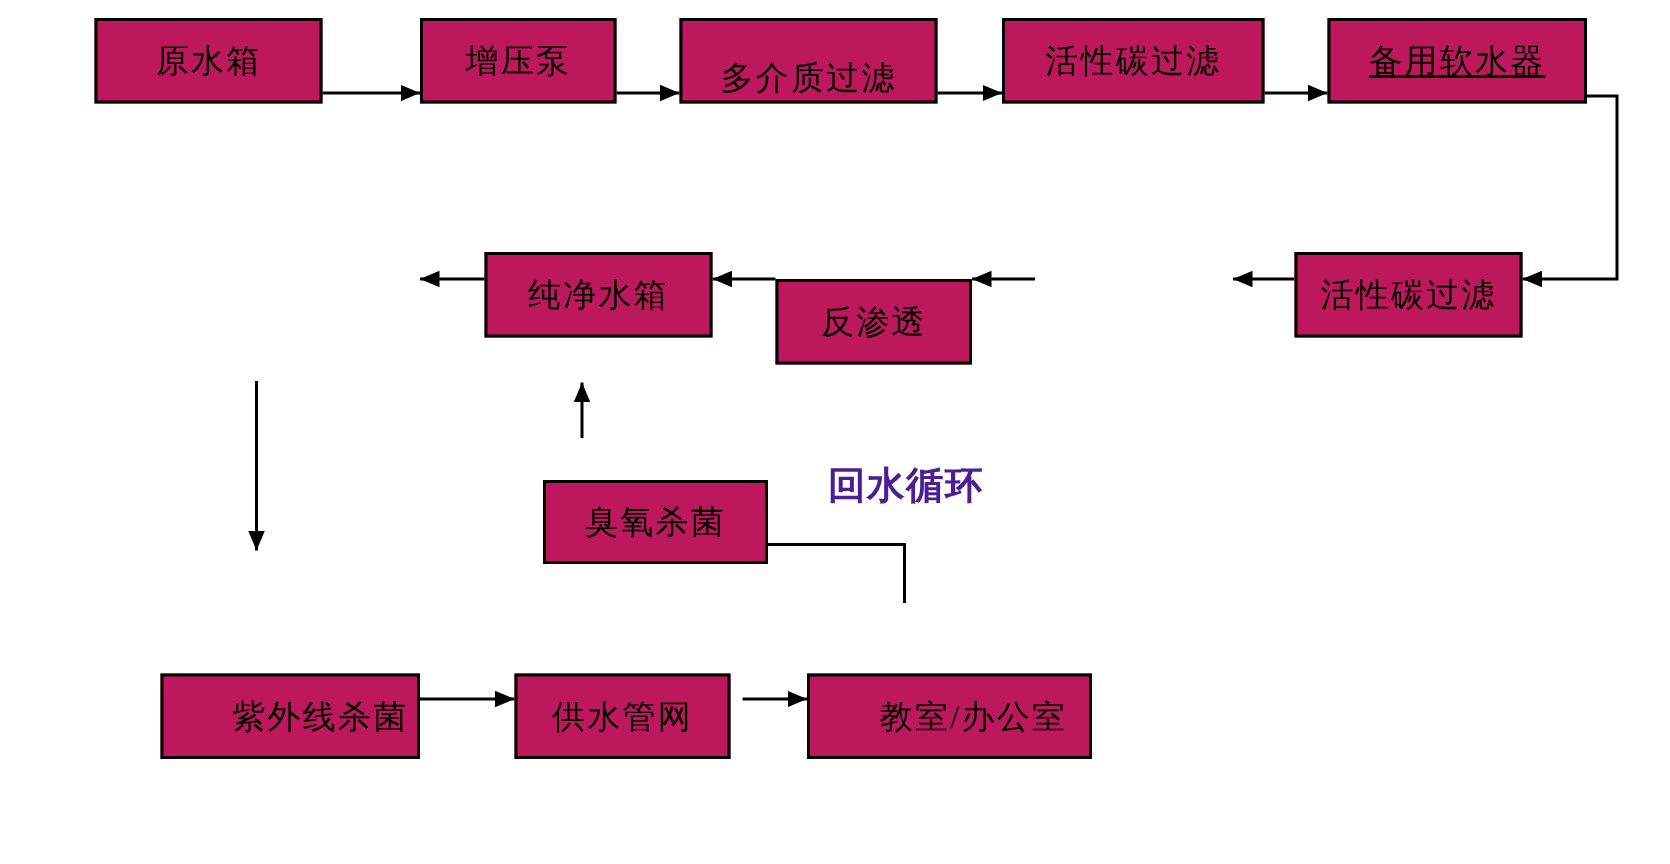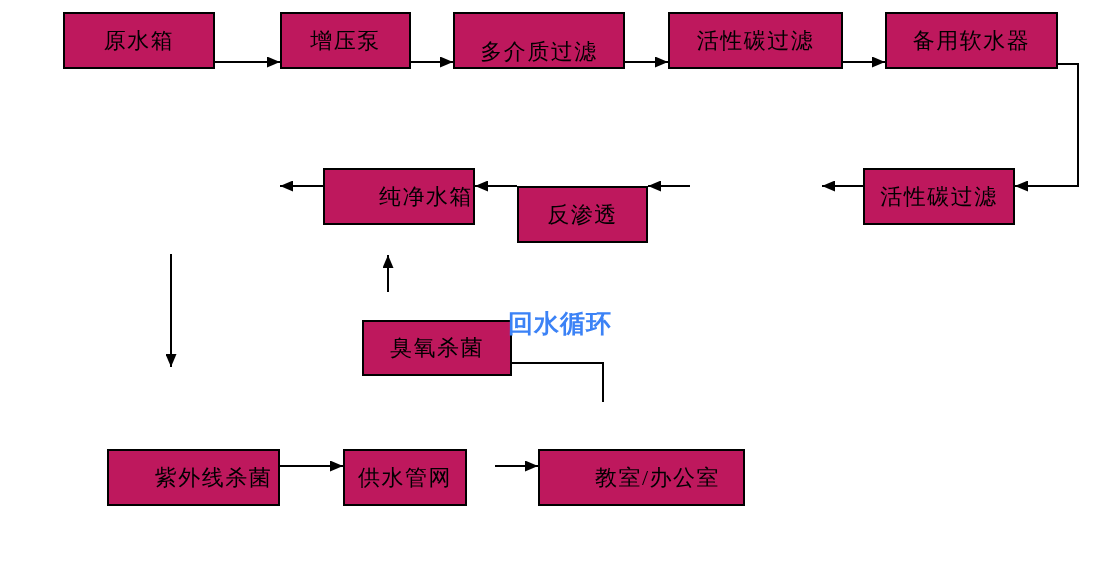--- a/index.html
+++ b/index.html
@@ -31,26 +31,27 @@
     display: flex;
     align-items: center;
     justify-content: center;
     color: #000000;
     font-size: 22px;
     letter-spacing: 1.5px;
     white-space: nowrap;
   }
   .flow-annotation {
     position: absolute;
-    color: #3b82f6;
+    color: #4c1d95;
     font-family: Liberation Mono, monospace;
     font-weight: bold;
     font-size: 25px;
     letter-spacing: 1px;
     white-space: nowrap;
+    margin-left: 44px;
   }
 </style>
 </head>
 <body>
 
 <div class="canvas">
 
   <svg class="wires" viewBox="0 0 1113 576" xmlns="http://www.w3.org/2000/svg">
     <defs>
       <marker id="arrow" markerUnits="userSpaceOnUse" markerWidth="14" markerHeight="11" refX="13" refY="5.5" orient="auto">
@@ -85,42 +86,42 @@
   </div>
   <div class="node" style="left:280px;top:12px;width:131px;height:57px;justify-content:center;">
     <span>增压泵</span>
   </div>
   <div class="node" style="left:453px;top:12px;width:172px;height:57px;align-items:flex-end;">
     <span>多介质过滤</span>
   </div>
   <div class="node" style="left:668px;top:12px;width:175px;height:57px;">
     <span>活性碳过滤</span>
   </div>
-  <div class="node" style="left:885px;top:12px;width:173px;height:57px;">
+  <div class="node" style="left:885px;top:12px;width:173px;height:57px;text-decoration:underline;">
     <span>备用软水器</span>
   </div>
 
-  <div class="node" style="left:323px;top:168px;width:152px;height:57px;justify-content:flex-end;">
+  <div class="node" style="left:323px;top:168px;width:152px;height:57px;">
     <span>纯净水箱</span>
   </div>
   <div class="node" style="left:517px;top:158px;width:131px;height:57px;margin-top:28px;">
     <span>反渗透</span>
   </div>
   <div class="node" style="left:863px;top:168px;width:152px;height:57px;">
     <span>活性碳过滤</span>
   </div>
 
   <div class="node" style="left:323px;top:320px;width:150px;height:56px;margin-left:39px;">
     <span>臭氧杀菌</span>
   </div>
   <div class="flow-annotation" style="left:508px;top:307px;">回水循环</div>
 
   <div class="node" style="left:107px;top:449px;width:173px;height:57px;padding-left:40px;">
     <span>紫外线杀菌</span>
   </div>
-  <div class="node" style="left:343px;top:449px;width:124px;height:57px;">
+  <div class="node" style="left:343px;top:449px;width:144px;height:57px;">
     <span>供水管网</span>
   </div>
-  <div class="node" style="left:538px;top:449px;width:207px;height:57px;padding-left:32px;">
+  <div class="node" style="left:538px;top:449px;width:190px;height:57px;padding-left:32px;">
     <span>教室/办公室</span>
   </div>
 
 </div>
 
 </body></html>

